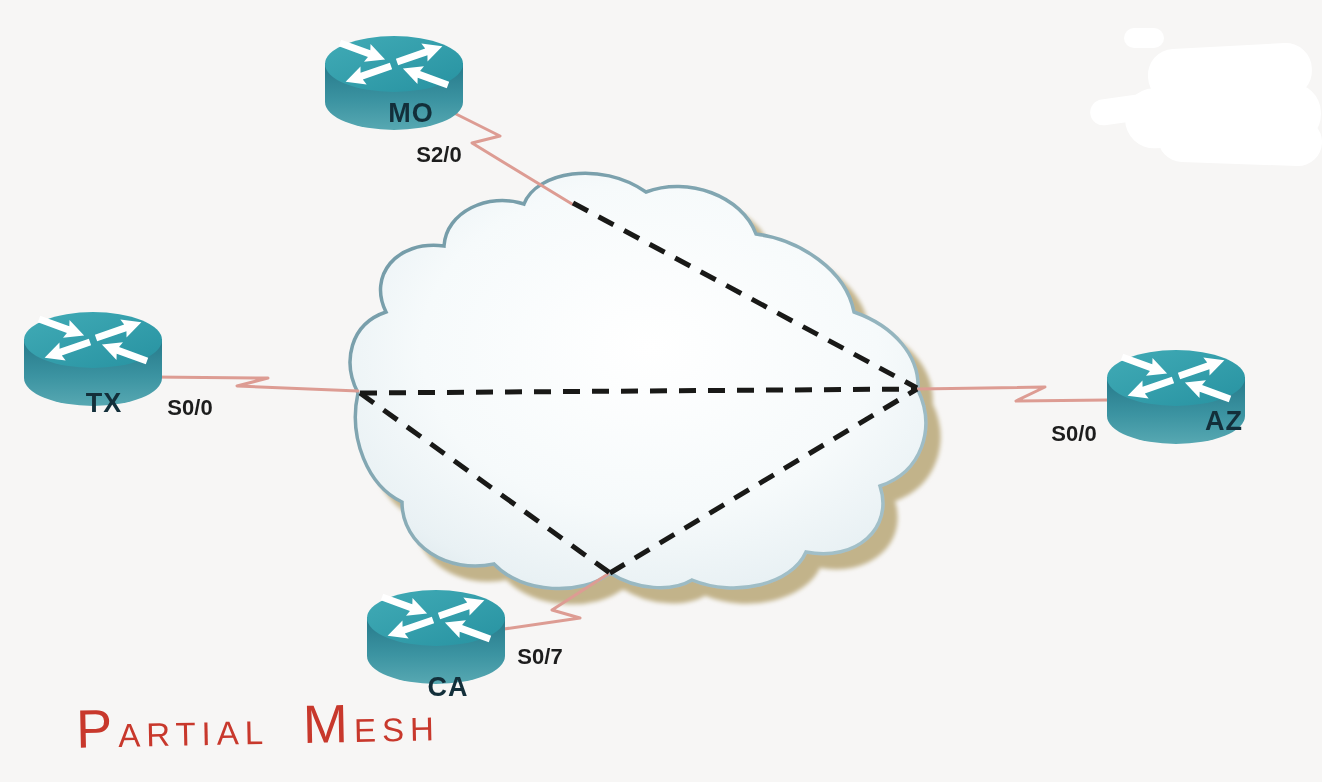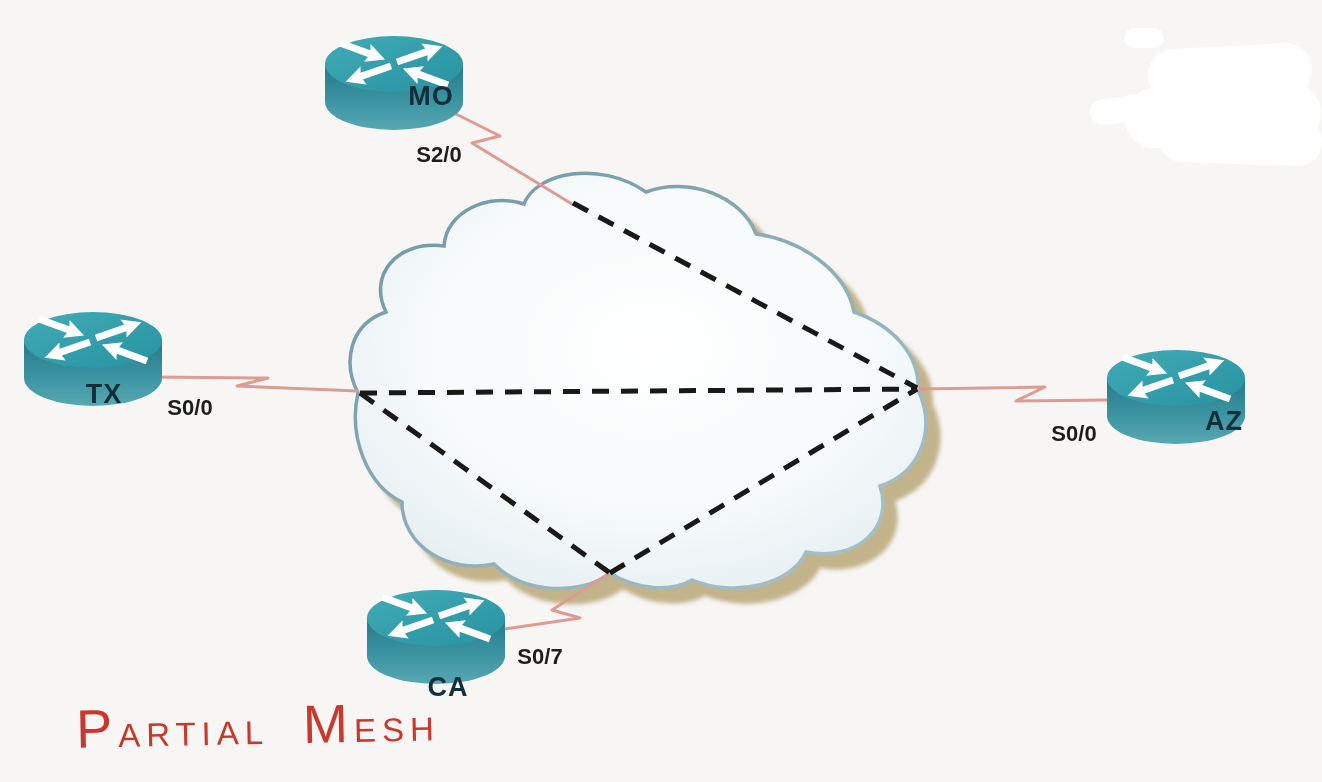--- a/index.html
+++ b/index.html
@@ -119,22 +119,22 @@
       <line x1="360" y1="393" x2="610" y2="573"></line>
       <line x1="610" y1="573" x2="917" y2="389"></line>
     </g>
 
     <use href="#routerShape" transform="translate(394,64)"></use>
     <use href="#routerShape" transform="translate(93,340)"></use>
     <use href="#routerShape" transform="translate(1176,378)"></use>
     <use href="#routerShape" transform="translate(436,618)"></use>
   </svg>
 
-  <div class="lbl router-name" style="left:411px;top:96px;margin-left:20px;">MO</div>
-  <div class="lbl router-name" style="left:104px;top:394px;text-align:center;">TX</div>
+  <div class="lbl router-name" style="left:411px;top:113px;">MO</div>
+  <div class="lbl router-name" style="left:104px;top:403px;text-align:center;">TX</div>
   <div class="lbl router-name" style="left:1224px;top:421px;">AZ</div>
   <div class="lbl router-name" style="left:448px;top:663px;margin-top:24px;">CA</div>
 
   <div class="lbl iface" style="left:439px;top:139px;">S2/0</div>
   <div class="lbl iface" style="left:190px;top:392px;">S0/0</div>
   <div class="lbl iface" style="left:1074px;top:418px;">S0/0</div>
   <div class="lbl iface" style="left:540px;top:641px;">S0/7</div>
 
   <div class="caption">
     <span class="cap">P</span><span class="rest">ARTIAL</span><span class="spacer"></span><span class="cap">M</span><span class="rest">ESH</span>

